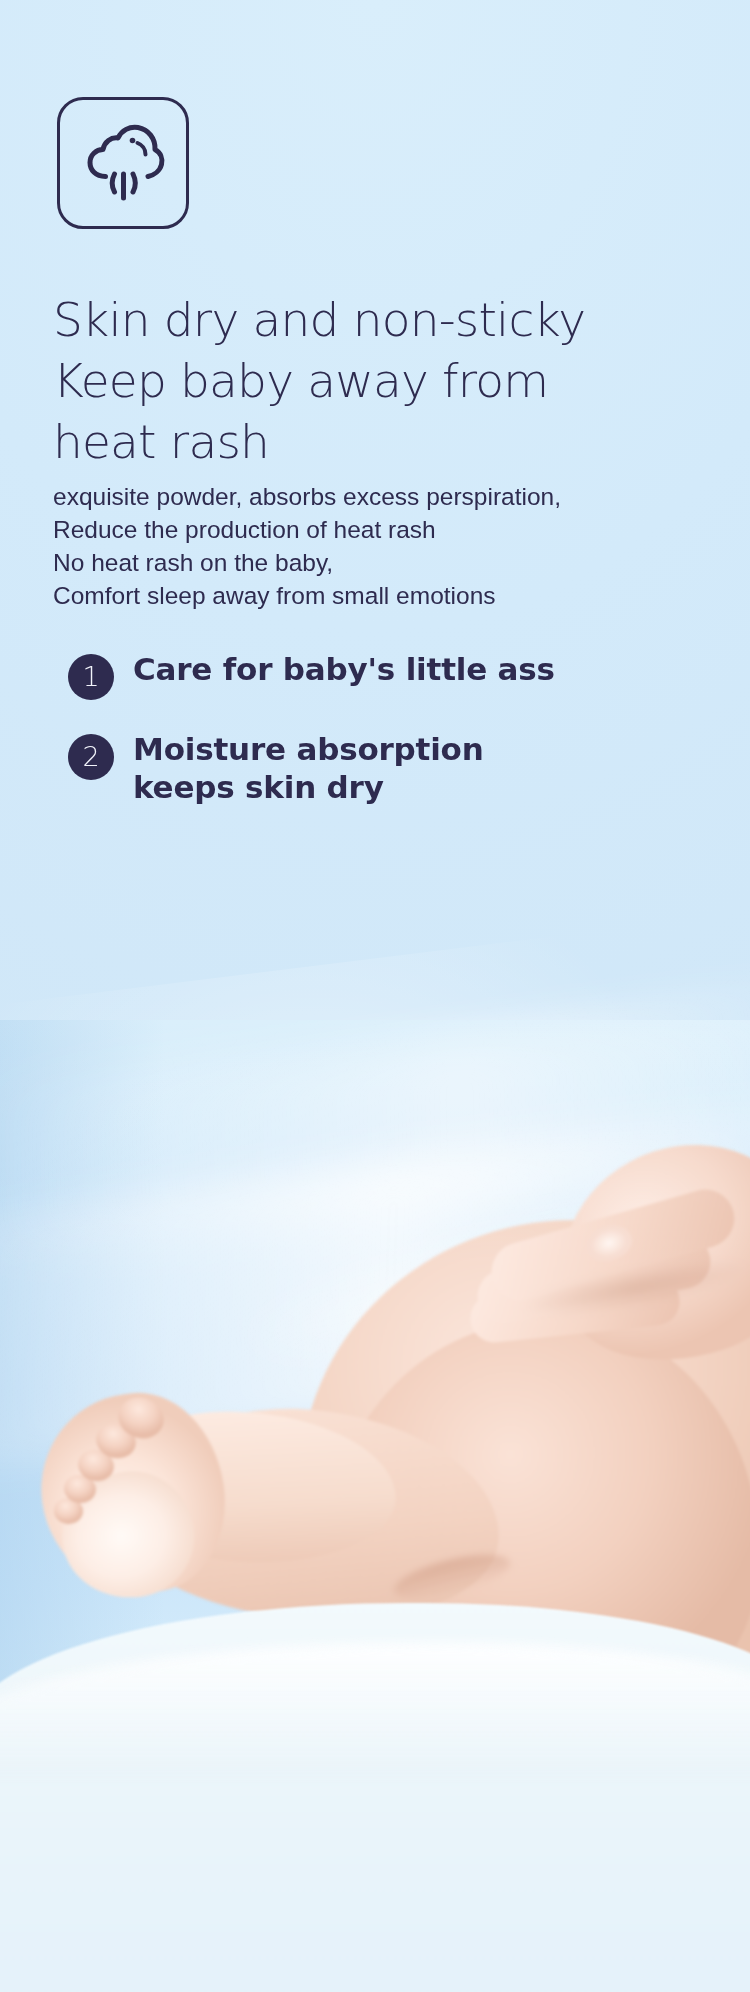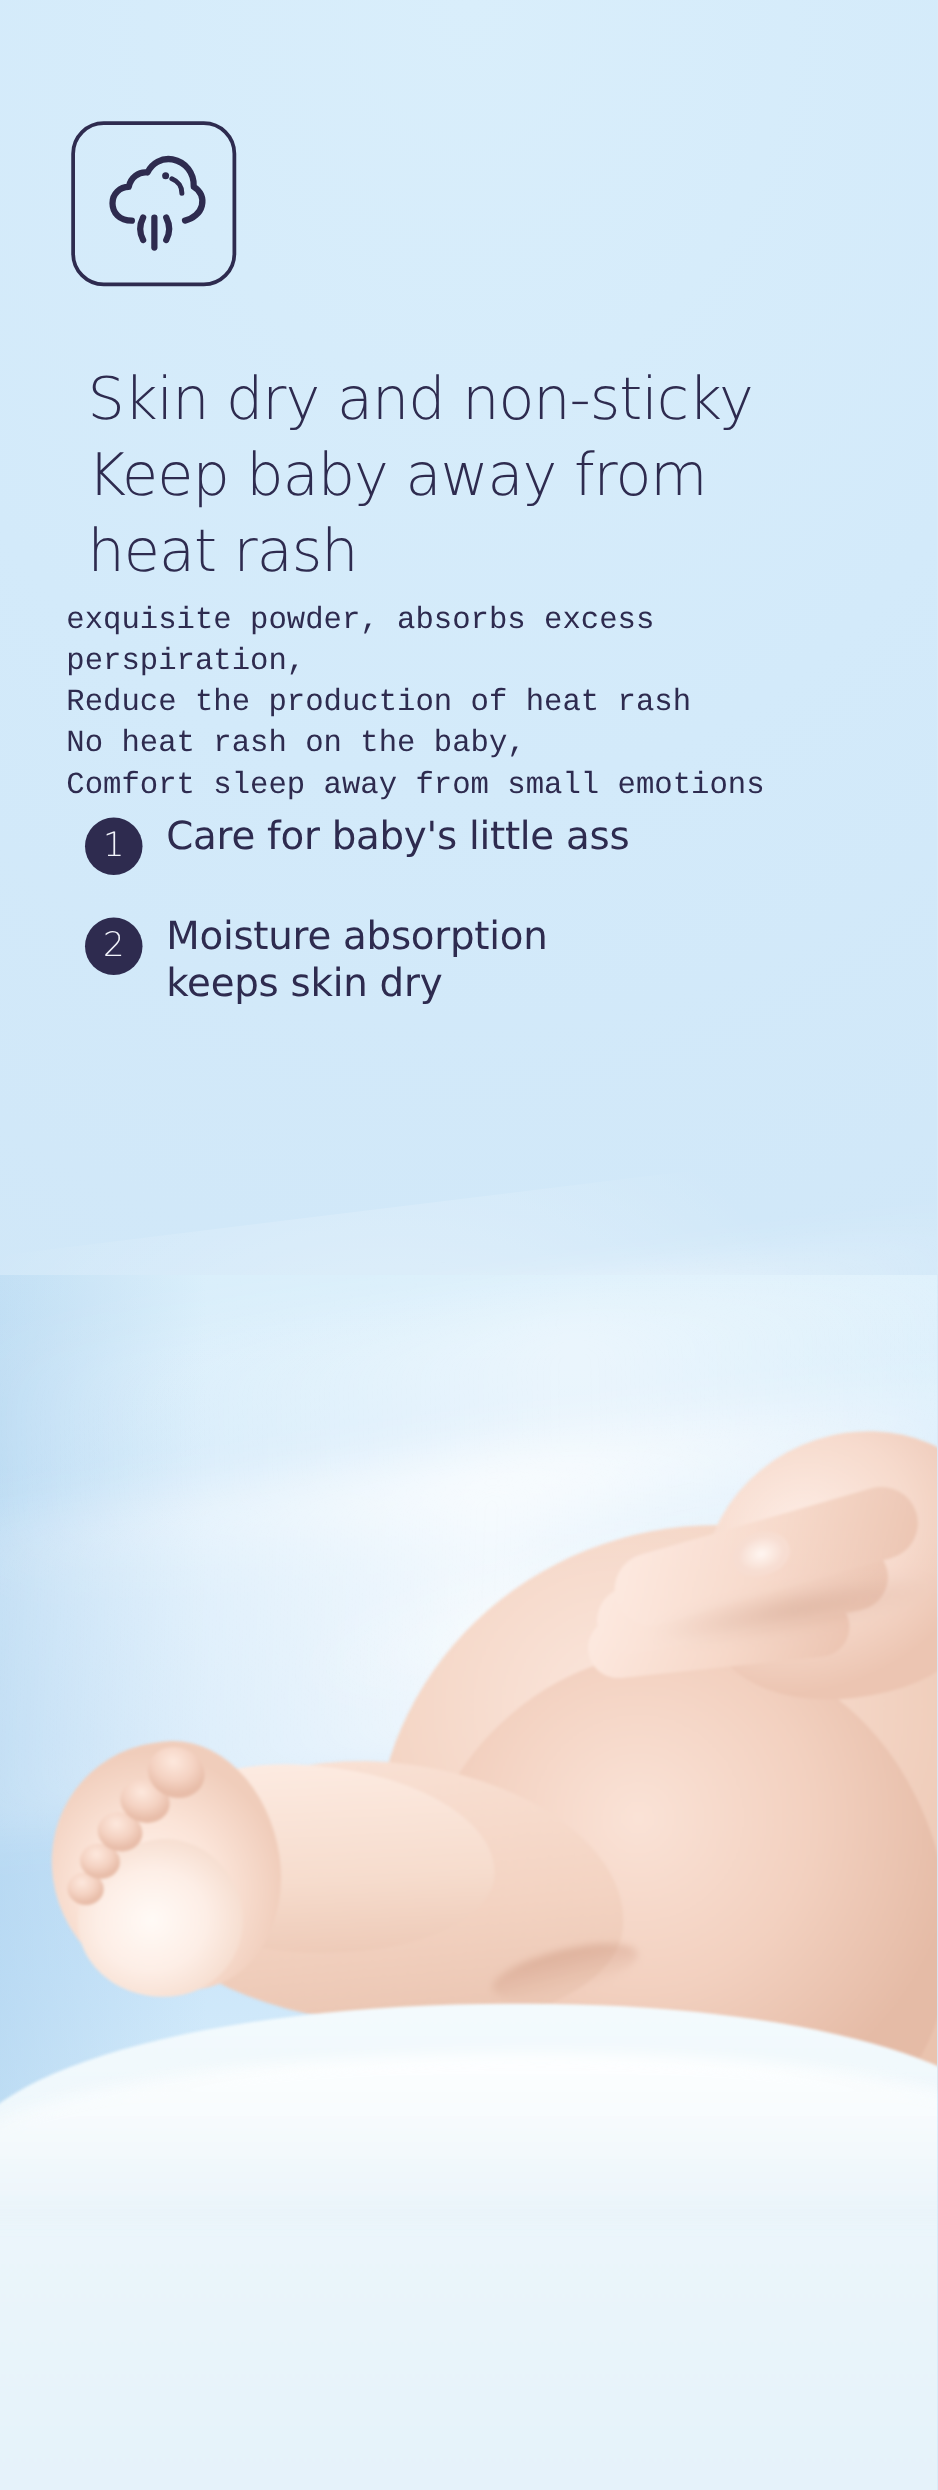--- a/index.html
+++ b/index.html
@@ -82,39 +82,39 @@
     position: absolute;
     left: 50%;
     top: 50%;
     transform: translate(-50%, -50%);
     display: block;
   }
 
   
   .headline {
     position: absolute;
-    left: 70px;
+    left: 53px;
     top: 258px;
     width: 600px;
     font-family: "DejaVu Sans", "Liberation Sans", sans-serif;
     font-weight: 300;
     font-size: 47px;
     line-height: 61px;
     letter-spacing: -0.8px;
     color: #2e2b4f;
     white-space: pre-line;
   }
 
   
   .lead {
     position: absolute;
     left: 53px;
     top: 455px;
     width: 620px;
-    font-family: Liberation Mono, monospace;
+    font-family: Liberation Sans, sans-serif;
     font-size: 24.5px;
     line-height: 33px;
     color: #2e2b4f;
     white-space: pre-line;
   }
 
   
   .features {
     position: absolute;
     left: 0;
@@ -136,21 +136,21 @@
     background: #2e2b4f;
     color: #f2f4fb;
     font-family: "DejaVu Sans", "Liberation Sans", sans-serif;
     font-weight: 300;
     font-size: 27px;
     line-height: 46px;
     text-align: center;
   }
   .feature-title {
     font-family: "DejaVu Sans", "Liberation Sans", sans-serif;
-    font-weight: 400;
+    font-weight: 700;
     font-size: 31px;
     line-height: 38px;
     color: #2e2b4f;
     letter-spacing: -0.2px;
     white-space: pre-line;
     margin: 0 0 4px 0;
   }
   .feature-desc {
     font-family: "DejaVu Sans", "Liberation Sans", sans-serif;
     font-weight: 300;

